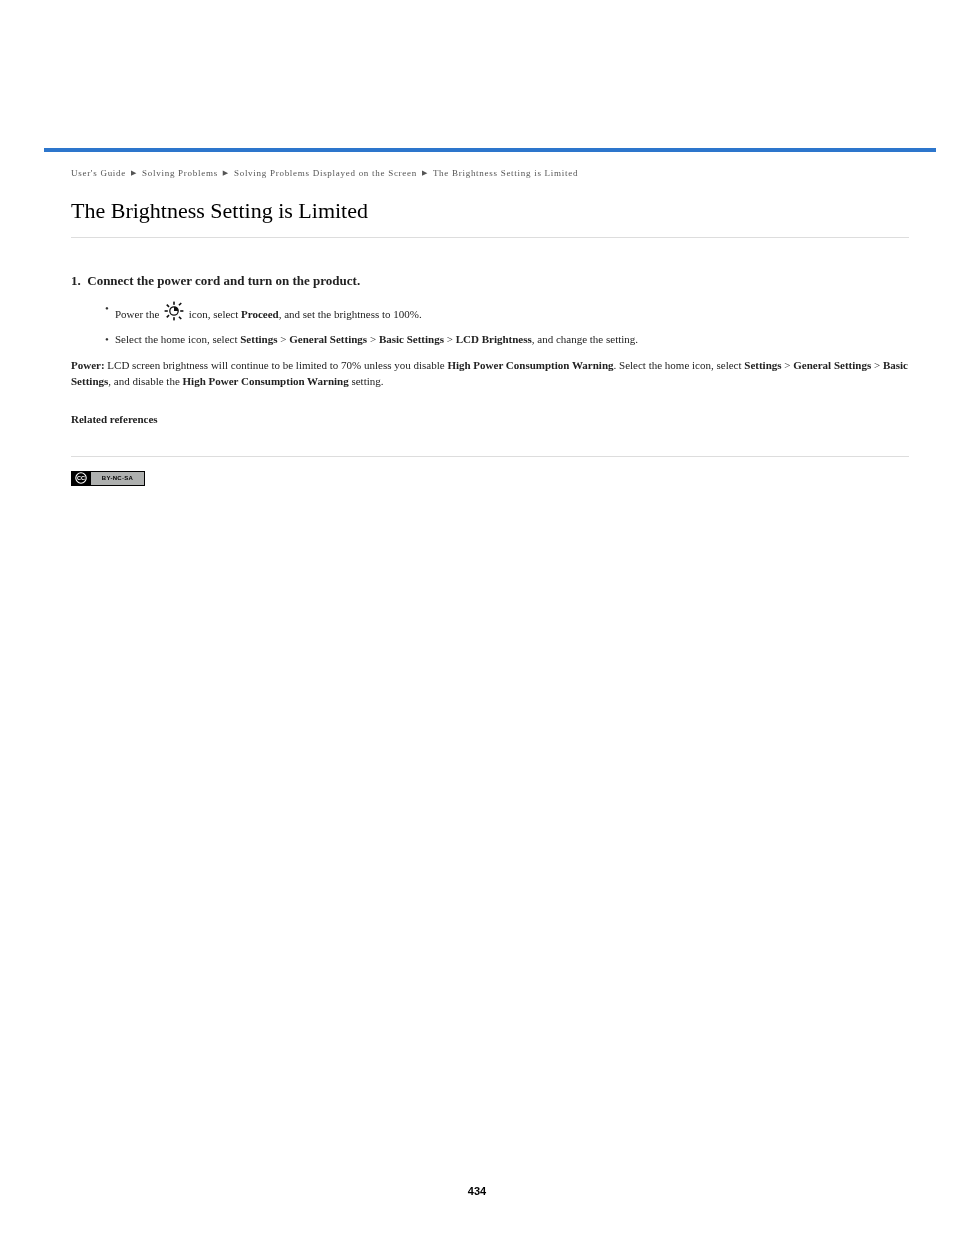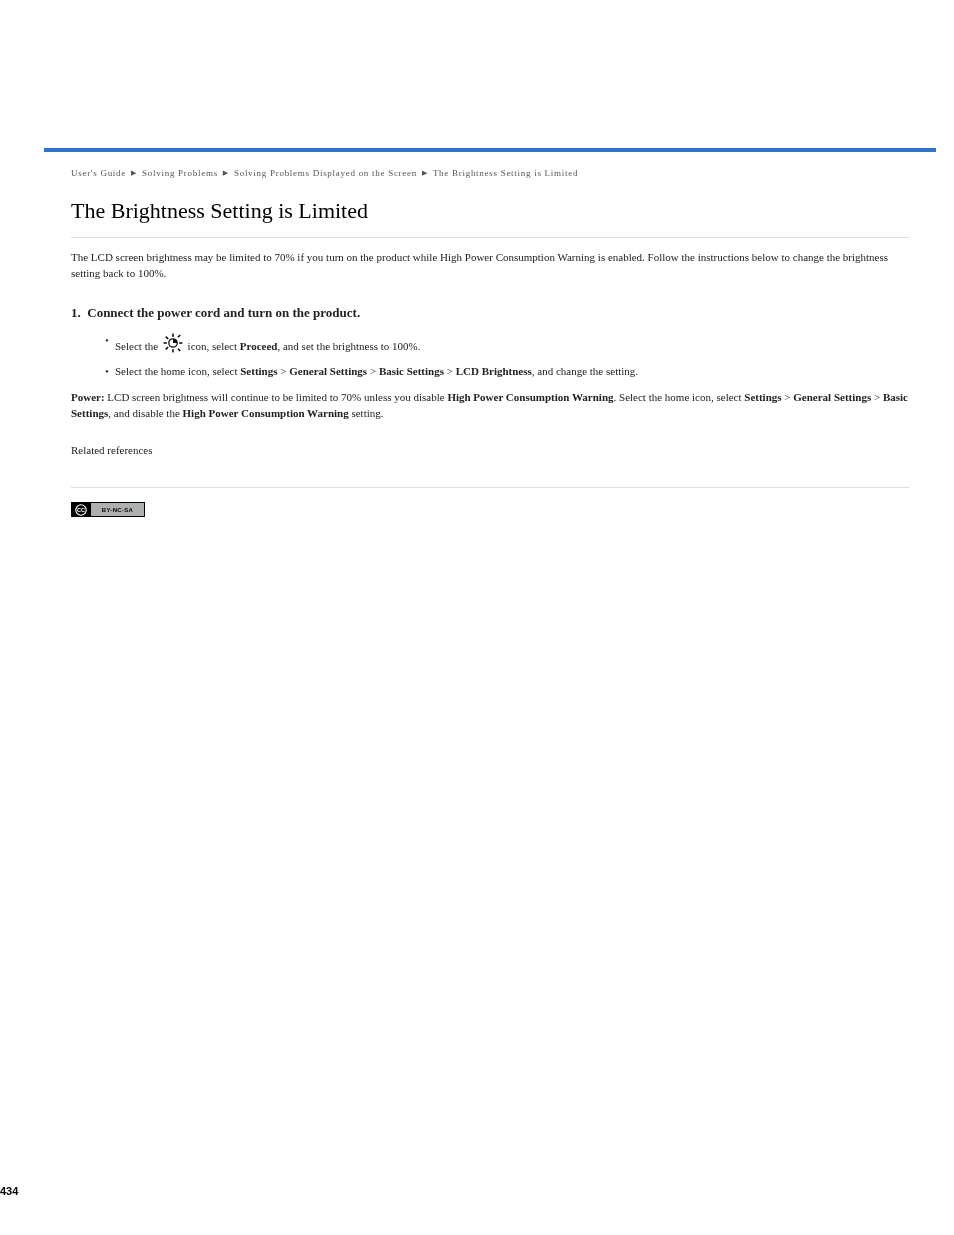--- a/index.html
+++ b/index.html
@@ -81,21 +81,21 @@
   .bright-icon {
     display: inline-block;
     vertical-align: -3px;
     margin: 0 2px;
   }
   .parent-topic {
     margin-top: 22px;
     font-size: 11px;
   }
   .parent-topic h5 {
-    font-weight: normal;
+    font-weight: bold;
     font-size: 11px;
     margin-bottom: 16px;
   }
   .parent-topic ul { margin-left: -24px; }
   .thin-rule-bot {
     margin-top: 28px;
     border-top: 1px solid #ddd;
   }
   .cc-badge {
     margin-top: 14px;
@@ -127,21 +127,21 @@
     align-items: center;
     justify-content: center;
     border-left: 1px solid #000;
     font-weight: bold;
   }
   .page-num {
     position: absolute;
     bottom: 38px;
     left: 0;
     width: 100%;
-    text-align: left;
+    text-align: center;
     font-size: 11px;
     font-weight: bold;
     font-family: Arial, sans-serif;
   }
 </style>
 </head>
 <body>
 
 <div class="top-rule"></div>
 
@@ -153,28 +153,27 @@
   <span>Solving Problems Displayed on the Screen</span>
   <span class="chev">▶</span>
   <span>The Brightness Setting is Limited</span>
 </div>
 
 <h2 class="title">The Brightness Setting is Limited</h2>
 
 <div class="thin-rule-top"></div>
 
 <div class="body">
-  <p>The LCD screen brightness may be limited to 70% if you turn on the product while High Power Consumption Warning is enabled. Follow the instructions below to change the brightness setting back to 100%.</p>
 
   <h3>1.&nbsp;&nbsp;<span>Connect the power cord and turn on the product.</span></h3>
 
 
   <ul>
     <li>
-      <span>Select the </span><span class="bright-icon"><svg width="20" height="20" viewBox="0 0 20 20">
+      <span>Power the </span><span class="bright-icon"><svg width="20" height="20" viewBox="0 0 20 20">
             <g fill="#111">
               <circle cx="10" cy="10" r="4.2" fill="#fff" stroke="#111" stroke-width="1.3"></circle>
               <path d="M10 10 L10 5.8 A4.2 4.2 0 0 1 14.2 10 Z"></path>
               <rect x="9.2" y="0.6" width="1.6" height="3.2"></rect>
               <rect x="9.2" y="16.2" width="1.6" height="3.2"></rect>
               <rect x="0.6" y="9.2" width="3.2" height="1.6"></rect>
               <rect x="16.2" y="9.2" width="3.2" height="1.6"></rect>
               <rect x="3.1" y="3.1" width="1.6" height="3.2" transform="rotate(-45 3.9 4.7)"></rect>
               <rect x="15.3" y="15.3" width="1.6" height="3.2" transform="rotate(-45 16.1 16.9)"></rect>
               <rect x="15.3" y="1.5" width="1.6" height="3.2" transform="rotate(45 16.1 3.1)"></rect>

